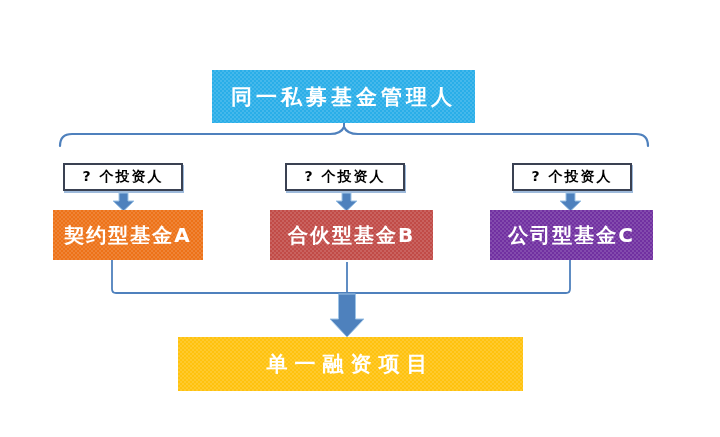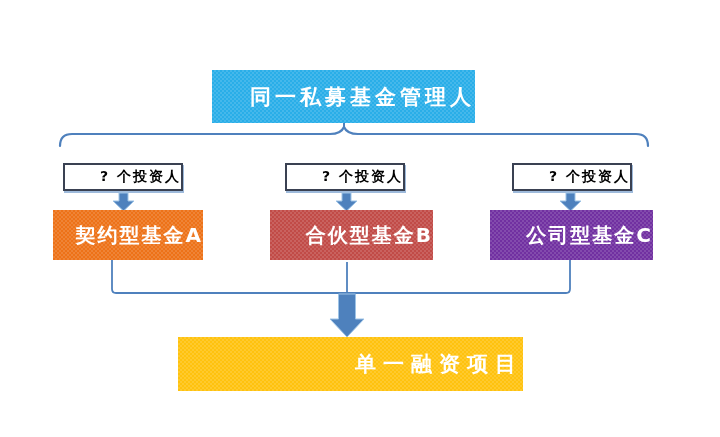--- a/index.html
+++ b/index.html
@@ -1,20 +1,20 @@
 <!DOCTYPE html>
 <html><head>
 <meta charset="utf-8">
 <style>
   html,body{margin:0;padding:0;background:#fff;}
   .canvas{
     position:relative;width:720px;height:437px;background:#ffffff;overflow:hidden;
     font-family:"DejaVu Sans","Liberation Sans",sans-serif;
   }
-  .box{position:absolute;display:flex;align-items:center;justify-content:flex-end;
+  .box{position:absolute;display:flex;align-items:center;justify-content:center;
     box-sizing:border-box;text-align:center;}
   
   .dither::after{content:"";position:absolute;inset:0;pointer-events:none;
     background-image:
       linear-gradient(45deg, rgba(255,255,255,.13) 25%, transparent 25%, transparent 75%, rgba(255,255,255,.13) 75%),
       linear-gradient(45deg, rgba(255,255,255,.13) 25%, transparent 25%, transparent 75%, rgba(255,255,255,.13) 75%);
     background-position:0 0,2px 2px;background-size:4px 4px;}
   .manager-box{left:212px;top:70px;width:263px;height:53px;background:#29AEE8;
     color:#ffffff;font-weight:bold;font-size:21px;letter-spacing:4px;}
   .investor-box{top:163px;width:120px;height:28px;background:#ffffff;

